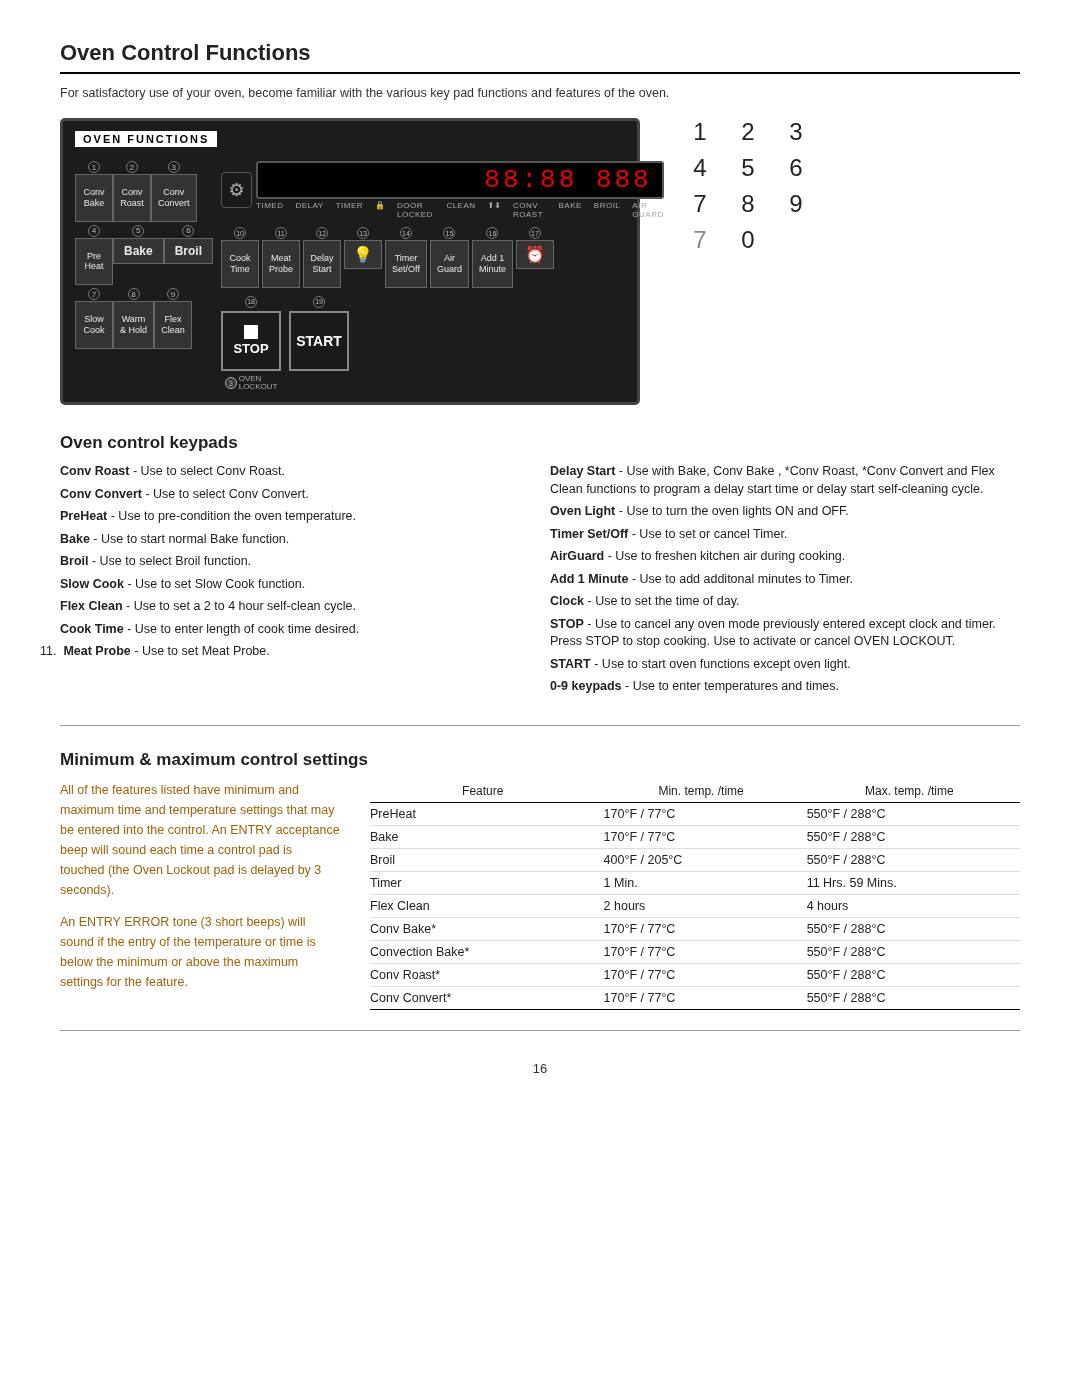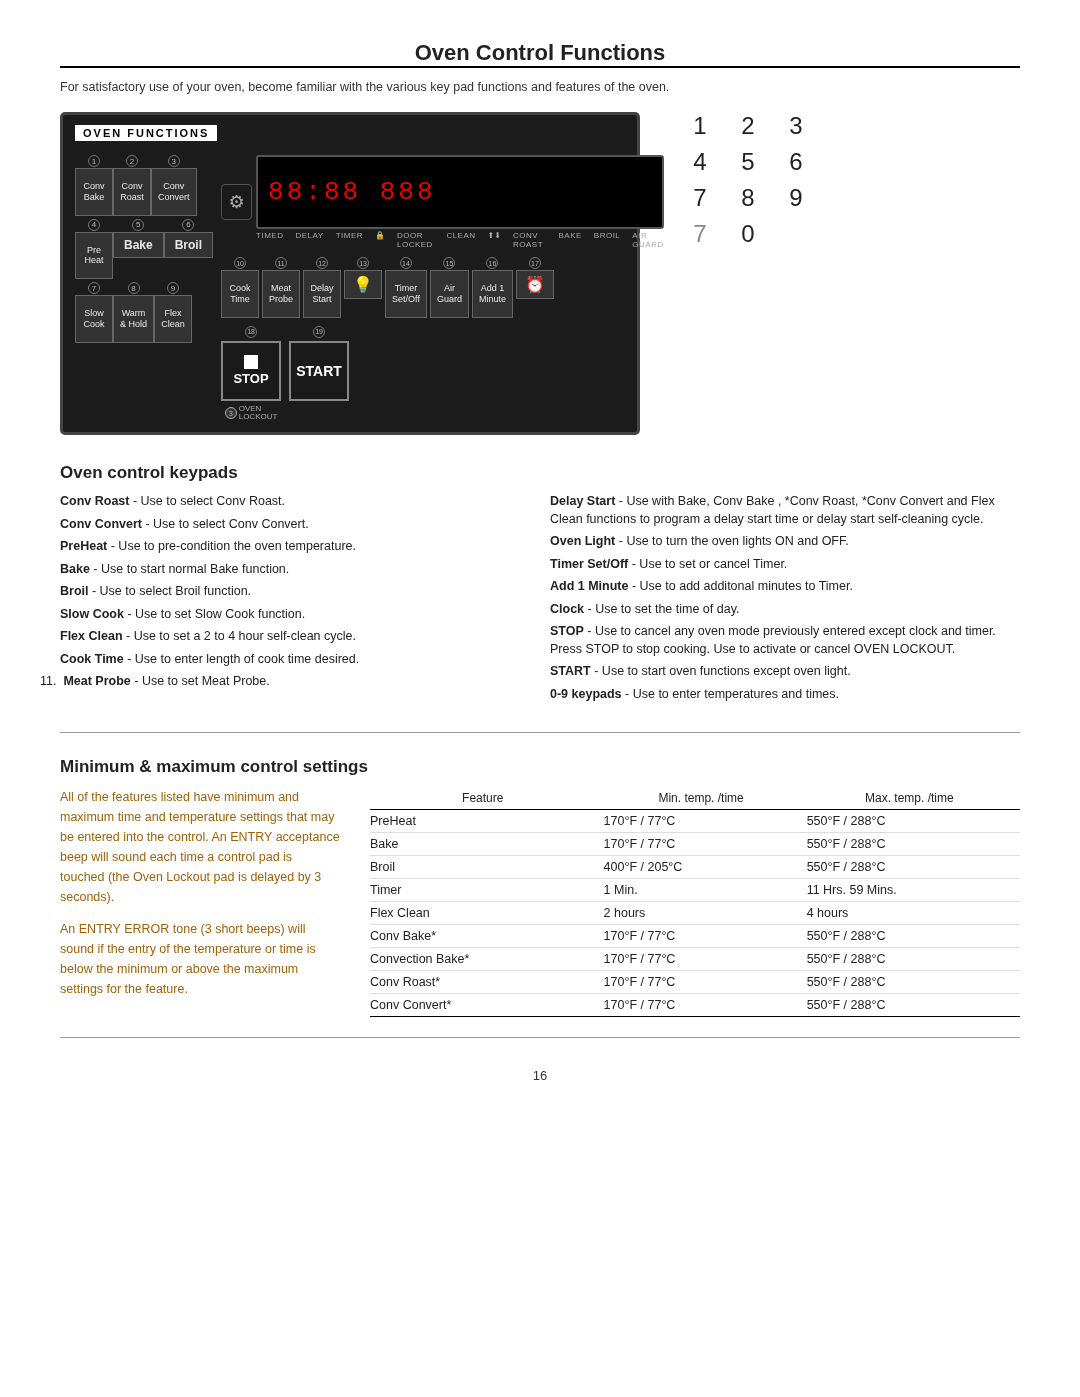--- a/index.html
+++ b/index.html
@@ -10,21 +10,21 @@
       color: #222;
       width: 1080px;
       min-height: 1397px;
       padding: 40px 60px;
     }
     h1 {
       font-size: 22px;
       font-weight: bold;
       margin-bottom: 12px;
       border-bottom: 2px solid #000;
-      text-align: center;
+      padding-bottom: 6px;
     }
     .intro {
       font-size: 12.5px;
       margin-bottom: 18px;
       color: #333;
     }
     
     .oven-diagram {
       display: flex;
       gap: 20px;
@@ -48,27 +48,27 @@
       border-radius: 4px;
       background: #1a1a1a;
       display: flex; align-items: center; justify-content: center;
       color: #aaa;
       font-size: 18px;
     }
     .digital-display {
       background: #000;
       border: 2px solid #555;
       border-radius: 3px;
-      padding: 20px 10px;
+      padding: 2px 10px;
       font-family: 'Courier New', monospace;
       font-size: 26px;
       color: #e00;
       letter-spacing: 3px;
       min-width: 200px;
-      text-align: left;
+      text-align: right;
     }
     .indicator-text {
       color: #aaa;
       font-size: 8px;
       letter-spacing: 0.5px;
     }
     .stop-btn {
       background: #1a1a1a;
       border: 2px solid #888;
       color: #fff;
@@ -405,20 +405,21 @@
     <li><b>Broil</b> - Use to select Broil function.</li>
     <li><b>Slow Cook</b> - Use to set Slow Cook function.</li>
     <li><b>Flex Clean</b> - Use to set a 2 to 4 hour self-clean cycle.</li>
     <li><b>Cook Time</b> - Use to enter length of cook time desired.</li>
     <li style="list-style-type:none; padding-left:0; margin-left:-20px;">11. &nbsp;<b>Meat Probe</b> - Use to set Meat Probe.</li>
   </ol>
   <ol class="keypads-list" start="12">
     <li><b>Delay Start</b> - Use with Bake, Conv Bake , *Conv Roast, *Conv Convert and Flex Clean functions to program a delay start time or delay start self-cleaning cycle.</li>
     <li><b>Oven Light</b> - Use to turn the oven lights ON and OFF.</li>
     <li><b>Timer Set/Off</b> - Use to set or cancel Timer.</li>
+    <li><b>AirGuard</b> - Use to freshen kitchen air during cooking.</li>
     <li><b>Add 1 Minute</b> - Use to add additonal minutes to Timer.</li>
     <li><b>Clock</b> - Use to set the time of day.</li>
     <li><b>STOP</b> - Use to cancel any oven mode previously entered except clock and timer. Press STOP to stop cooking. Use to activate or cancel OVEN LOCKOUT.</li>
     <li><b>START</b> - Use to start oven functions except oven light.</li>
     <li style="list-style-type:none; padding-left:0; margin-left:0;"><b>0-9 keypads</b> - Use to enter temperatures and times.</li>
   </ol>
 </div>
 
 <hr class="section-divider">
 

